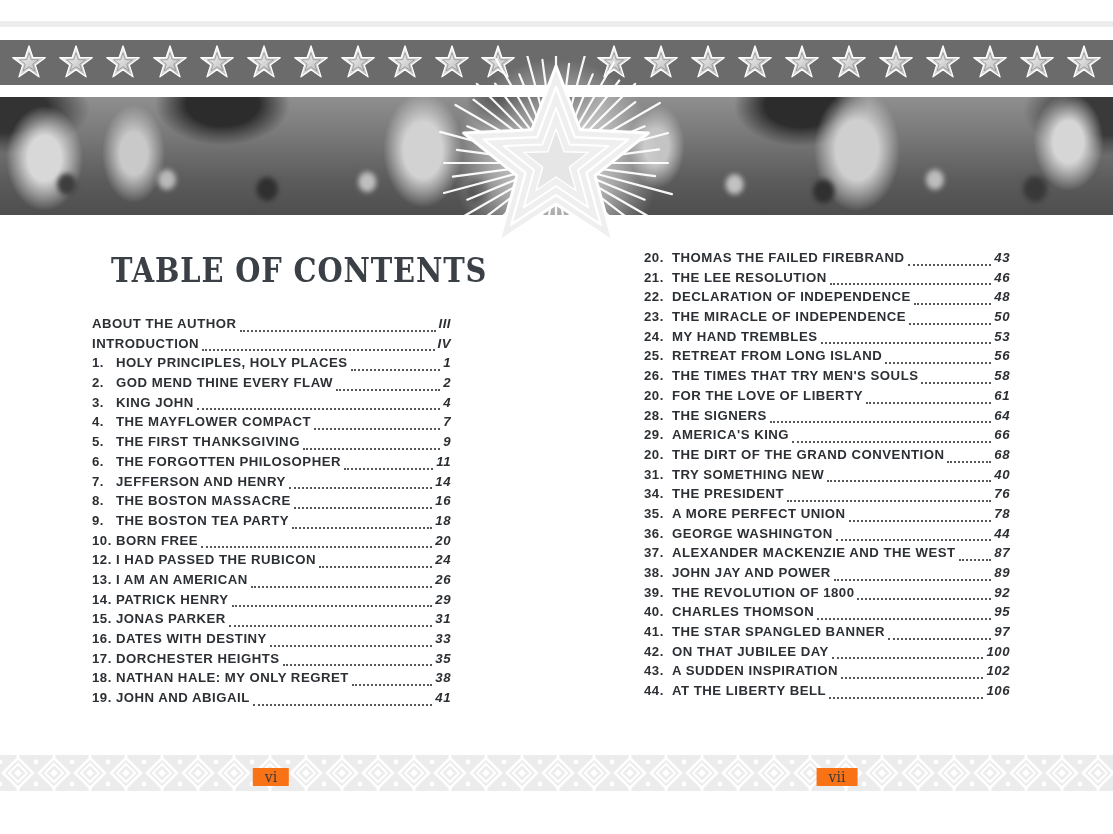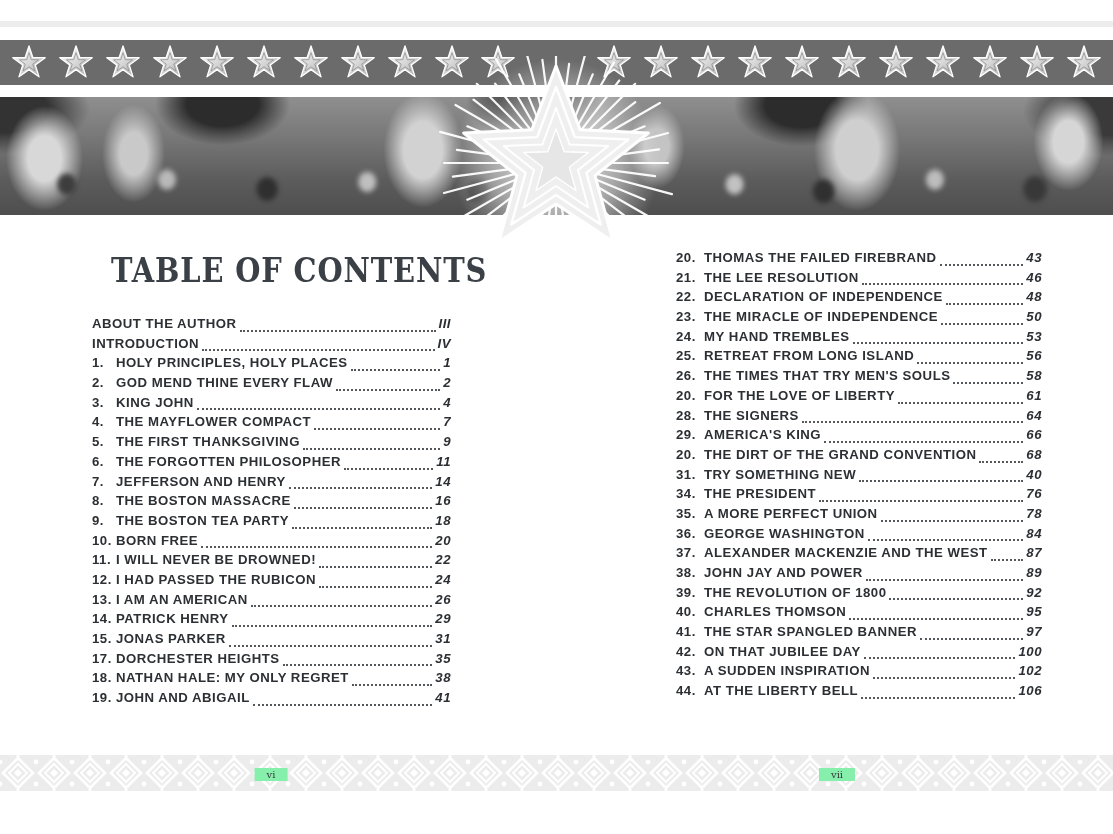--- a/index.html
+++ b/index.html
@@ -53,33 +53,33 @@
   
   .toc-title{
     position:absolute;left:111px;top:250px;z-index:3;
     font-family:"DejaVu Serif","Liberation Serif",serif;font-weight:700;
     font-size:34px;color:#3a4046;letter-spacing:1px;white-space:nowrap;
     transform:scaleX(.85);transform-origin:left top;
   }
   .toc-col{position:absolute;z-index:3;width:359px;color:#2c3034;
     font-size:13.2px;font-weight:700;letter-spacing:.5px;}
   .toc-col.left{left:92px;top:316px;}
-  .toc-col.right{left:676px;top:250px;width:366px;}
+  .toc-col.right{left:644px;top:250px;width:366px;}
   .toc-row{display:flex;align-items:baseline;height:19.7px;white-space:nowrap;}
   .toc-row .num{flex:0 0 24px;}
   .toc-col.right .toc-row .num{flex-basis:28px;}
   .toc-row .ttl{flex:0 0 auto;text-align:right;}
   .toc-row .leader{flex:1 1 auto;border-bottom:2px dotted #55585b;margin:0 3px;align-self:flex-end;margin-bottom:4px;min-width:8px;}
   .toc-row .pg{flex:0 0 auto;text-align:right;font-style:italic;}
   
   .footer-band{position:absolute;top:755px;left:0;width:1113px;height:36px;background:#ececec;
     display:flex;overflow:hidden;z-index:1;}
   .motif{flex:0 0 36px;width:36px;height:36px;}
   .folio{position:absolute;top:768px;z-index:2;font-family:"DejaVu Serif","Liberation Serif",serif;
-    font-size:10px;color:#3a3a3a;background:#86efac;padding:1px 12px;}
+    font-size:14px;color:#3a3a3a;background:#f97316;padding:1px 12px;}
   .folio.left{left:271px;transform:translateX(-50%);}
   .folio.right{left:837px;transform:translateX(-50%);}
 </style>
 </head>
 <body>
 
 <svg width="0" height="0" style="position:absolute" aria-hidden="true">
   <defs>
     <linearGradient id="starGrad" x1="0" y1="0" x2="1" y2="1">
       <stop offset="0" stop-color="#ffffff"></stop>
@@ -301,26 +301,20 @@
       <span class="leader"></span>
       <span class="pg">18</span>
     </div>
     <div class="toc-row">
       <span class="num">10.</span>
       <span class="ttl">BORN FREE</span>
       <span class="leader"></span>
       <span class="pg">20</span>
     </div>
     <div class="toc-row">
-      <span class="num">11.</span>
-      <span class="ttl">I WILL NEVER BE DROWNED!</span>
-      <span class="leader"></span>
-      <span class="pg">22</span>
-    </div>
-    <div class="toc-row">
       <span class="num">12.</span>
       <span class="ttl">I HAD PASSED THE RUBICON</span>
       <span class="leader"></span>
       <span class="pg">24</span>
     </div>
     <div class="toc-row">
       <span class="num">13.</span>
       <span class="ttl">I AM AN AMERICAN</span>
       <span class="leader"></span>
       <span class="pg">26</span>
@@ -331,20 +325,26 @@
       <span class="leader"></span>
       <span class="pg">29</span>
     </div>
     <div class="toc-row">
       <span class="num">15.</span>
       <span class="ttl">JONAS PARKER</span>
       <span class="leader"></span>
       <span class="pg">31</span>
     </div>
     <div class="toc-row">
+      <span class="num">16.</span>
+      <span class="ttl">DATES WITH DESTINY</span>
+      <span class="leader"></span>
+      <span class="pg">33</span>
+    </div>
+    <div class="toc-row">
       <span class="num">17.</span>
       <span class="ttl">DORCHESTER HEIGHTS</span>
       <span class="leader"></span>
       <span class="pg">35</span>
     </div>
     <div class="toc-row">
       <span class="num">18.</span>
       <span class="ttl">NATHAN HALE: MY ONLY REGRET</span>
       <span class="leader"></span>
       <span class="pg">38</span>
@@ -438,21 +438,21 @@
     <div class="toc-row">
       <span class="num">35.</span>
       <span class="ttl">A MORE PERFECT UNION</span>
       <span class="leader"></span>
       <span class="pg">78</span>
     </div>
     <div class="toc-row">
       <span class="num">36.</span>
       <span class="ttl">GEORGE WASHINGTON</span>
       <span class="leader"></span>
-      <span class="pg">84</span>
+      <span class="pg">44</span>
     </div>
     <div class="toc-row">
       <span class="num">37.</span>
       <span class="ttl">ALEXANDER MACKENZIE AND THE WEST</span>
       <span class="leader"></span>
       <span class="pg">87</span>
     </div>
     <div class="toc-row">
       <span class="num">38.</span>
       <span class="ttl">JOHN JAY AND POWER</span>

